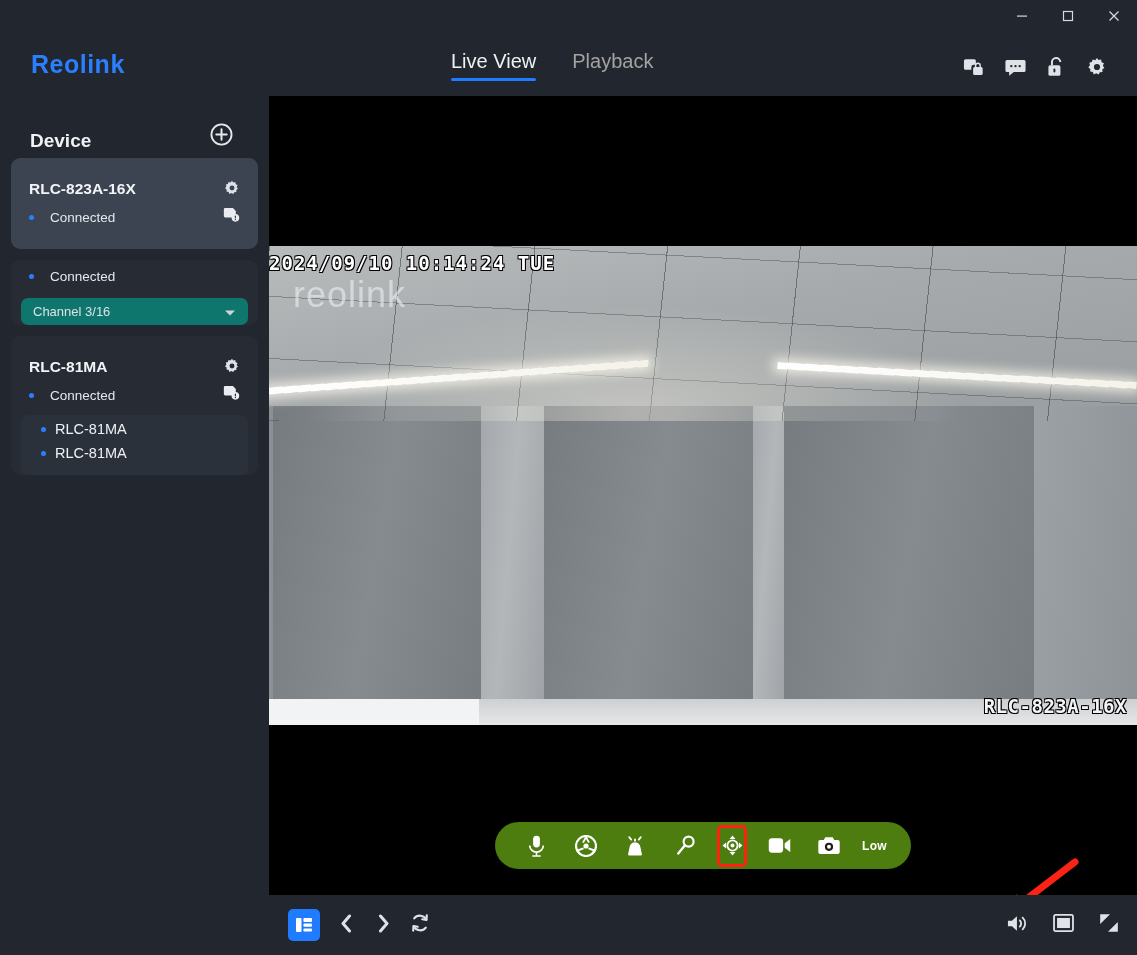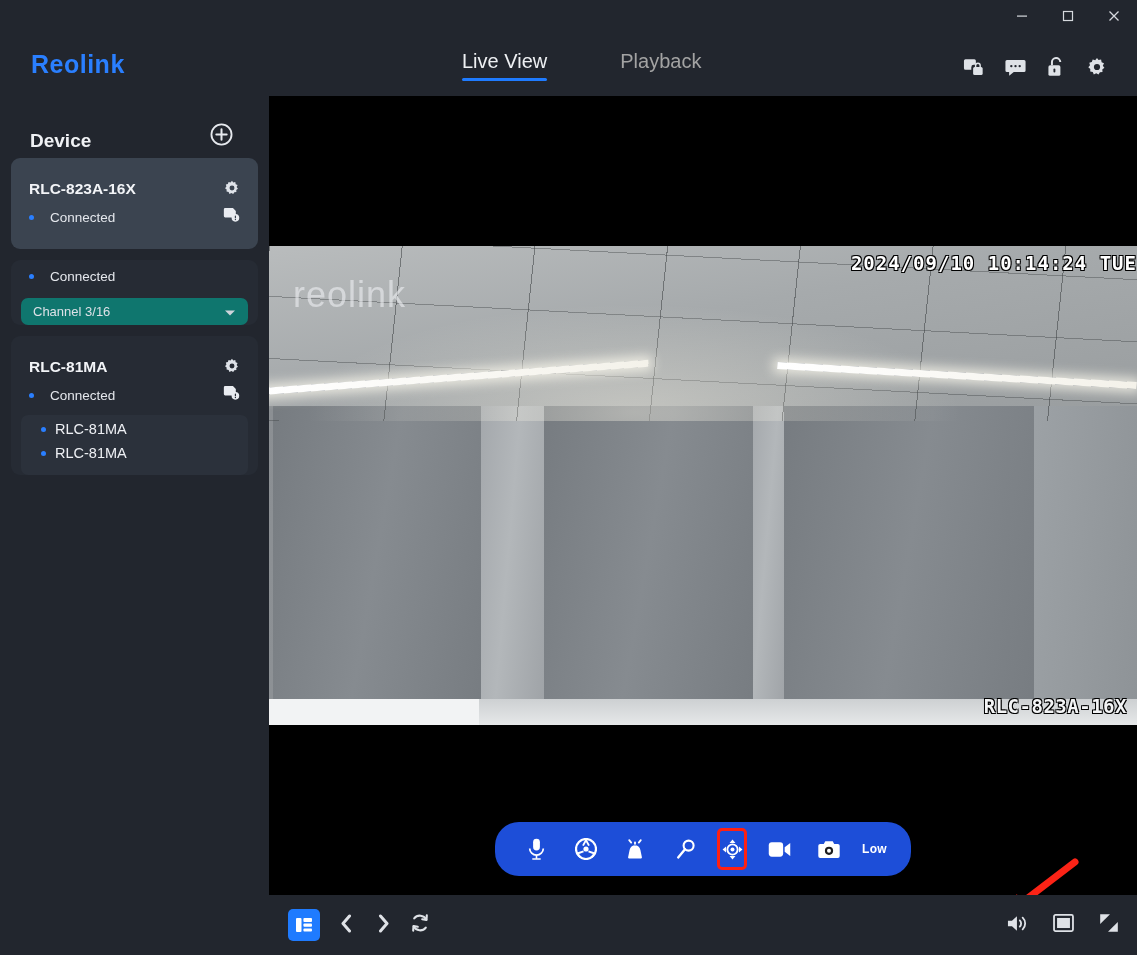--- a/index.html
+++ b/index.html
@@ -35,22 +35,22 @@
     width: 1137px; height: 58px;
     background: #22262e;
     display: flex; align-items: center;
   }
   .logo {
     position: absolute; left: 31px; top: 50px;
     font-size: 25px; font-weight: bold;
     color: #2a7fff; letter-spacing: 0.5px;
   }
   .nav {
-    position: absolute; left: 462px; top: 50px;
-    display: flex; gap: 73px; align-items: flex-start;
+    position: absolute; left: 451px; top: 50px;
+    display: flex; gap: 36px; align-items: flex-start;
   }
   .nav-tab {
     font-size: 20px; color: #a3a3a3;
     padding-bottom: 8px; position: relative;
   }
   .nav-tab.active { color: #eef0f3; }
   .nav-tab.active::after {
     content: ""; position: absolute;
     left: 0; right: 0; bottom: 0; height: 3px;
     background: #1f7bff; border-radius: 2px;
@@ -202,41 +202,41 @@
   .fs-dark { position: absolute; left: 0; bottom: 0; width: 210px; height: 26px;
              background: #f2f3f4; }
   .watermark {
     position: absolute; left: 24px; top: 28px;
     font-size: 36px; letter-spacing: 1px;
     color: rgba(236,238,240,0.62);
     font-weight: 500;
   }
   .osd-time {
     position: absolute; left: 0; right: 0; top: 6px;
-    text-align: right;
+    text-align: left;
     font-family: "DejaVu Sans Mono", monospace;
     font-size: 19px; font-weight: bold;
     color: #ffffff;
     letter-spacing: 1px;
     text-shadow: 1px 1px 0 #000, -1px 1px 0 #000, 1px -1px 0 #000, -1px -1px 0 #000;
   }
   .osd-name {
     position: absolute; right: 10px; bottom: 8px;
     font-family: "DejaVu Sans Mono", monospace;
     font-size: 19px; font-weight: bold;
     color: #f3f4f5;
     letter-spacing: 0.5px;
     text-shadow: 1px 1px 0 #000, -1px 1px 0 #000, 1px -1px 0 #000, -1px -1px 0 #000;
   }
 
   
   .toolbar {
     position: absolute; left: 226px; top: 726px;
-    width: 416px; height: 54px;
-    background: #1d4ed8;
+    width: 416px; height: 47px;
+    background: #4d7c0f;
     border-radius: 24px;
     display: flex; align-items: center; justify-content: space-between;
     padding: 0 24px;
   }
   .tb-btn {
     width: 34px; height: 34px;
     display: flex; align-items: center; justify-content: center;
     color: #ffffff; cursor: pointer;
     border-radius: 4px;
   }

